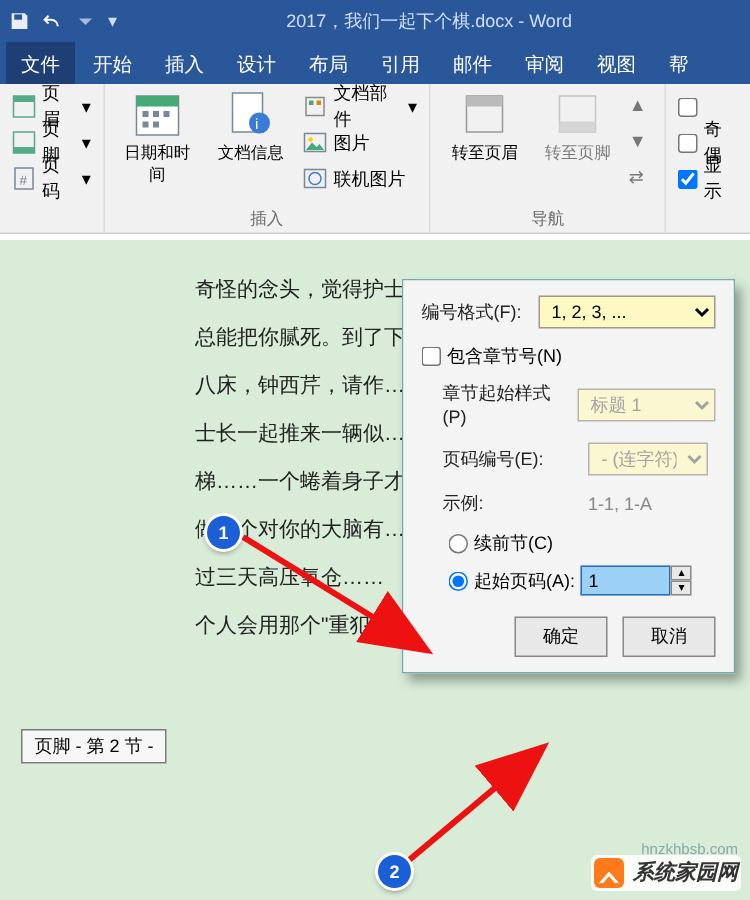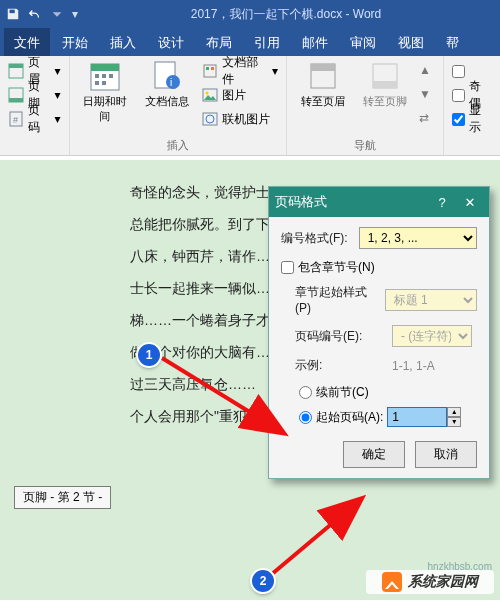--- a/index.html
+++ b/index.html
@@ -39,21 +39,21 @@
   .pnum-section .hdr { font-size: 12px; margin-bottom: 6px; }
   .radrow { display: flex; align-items: center; gap: 4px; margin: 6px 0 6px 18px; }
   .spin { display: flex; align-items: center; }
   .spin input { width: 60px; background: #9dd0f5; border: 1px solid #2a6fb5; height: 20px; }
   .spin .spinbtns { display: flex; flex-direction: column; }
   .spin .spinbtns .sb { width: 14px; height: 10px; border: 1px solid #888; background: #e8e8e8; font-size: 8px; line-height: 8px; text-align: center; cursor: pointer; }
   .dlgbtns { display: flex; justify-content: flex-end; gap: 10px; margin-top: 14px; }
   .dlgbtns button { padding: 4px 18px; font-size: 12px; border: 1px solid #888; background: #e8e8e8; cursor: pointer; }
   .callout { position: absolute; width: 22px; height: 22px; border-radius: 50%; background: #1a5fd6; color: #fff; display: flex; align-items: center; justify-content: center; font-size: 12px; font-weight: bold; box-shadow: 0 0 0 2px #fff, 0 2px 4px rgba(0,0,0,.5); }
   .arrow-svg { position: absolute; pointer-events: none; }
-  .watermark { position: absolute; right: 6px; bottom: 6px; display: flex; align-items: center; gap: 6px; background: rgba(255,255,255,.85); padding: 2px 16px; border-radius: 4px; }
+  .watermark { position: absolute; right: 6px; bottom: 6px; display: flex; align-items: center; gap: 6px; background: rgba(255,255,255,.85); padding: 2px 2px; border-radius: 4px; }
   .watermark .logo { width: 20px; height: 20px; background: #ff7a1a; border-radius: 4px; position: relative; }
   .watermark .logo::after { content: ""; position: absolute; left: 3px; top: 9px; width: 14px; height: 8px; background: #fff; clip-path: polygon(0 100%,50% 0,100% 100%,80% 100%,50% 40%,20% 100%); }
   .watermark .txt { font-size: 14px; font-style: italic; color: #333; font-weight: bold; }
   .wm-sub { position: absolute; right: 8px; bottom: 28px; font-size: 10px; color: #8aa; }
 </style>
 </head>
 <body>
 
 <div class="titlebar">
   <div class="qat">
@@ -245,31 +245,20 @@
     <div class="docline">梯……一个蜷着身子才……</div>
     <div class="docline">做这个对你的大脑有……</div>
     <div class="docline">过三天高压氧仓……</div>
     <div class="docline">个人会用那个"重犯专……</div>
   </div>
 </div>
 
 <div class="footer-tab">页脚 - 第 2 节 -</div>
 
 <div class="dialog">
-  <div class="dlgtitle">
-    <span>页码格式</span>
-    <div class="wbtns">
-      <div class="wbtn">
-          <span>?</span>
-        </div>
-      <div class="wbtn">
-          <span>✕</span>
-        </div>
-    </div>
-  </div>
   <div class="dlgbody">
     <div class="dlgrow">
       <label>编号格式(F):</label>
       <select style="flex:1;">
         <option>1, 2, 3, ...</option>
       </select>
     </div>
     <div class="chkrow">
       <input type="checkbox" style="">
       <label>包含章节号(N)</label>

